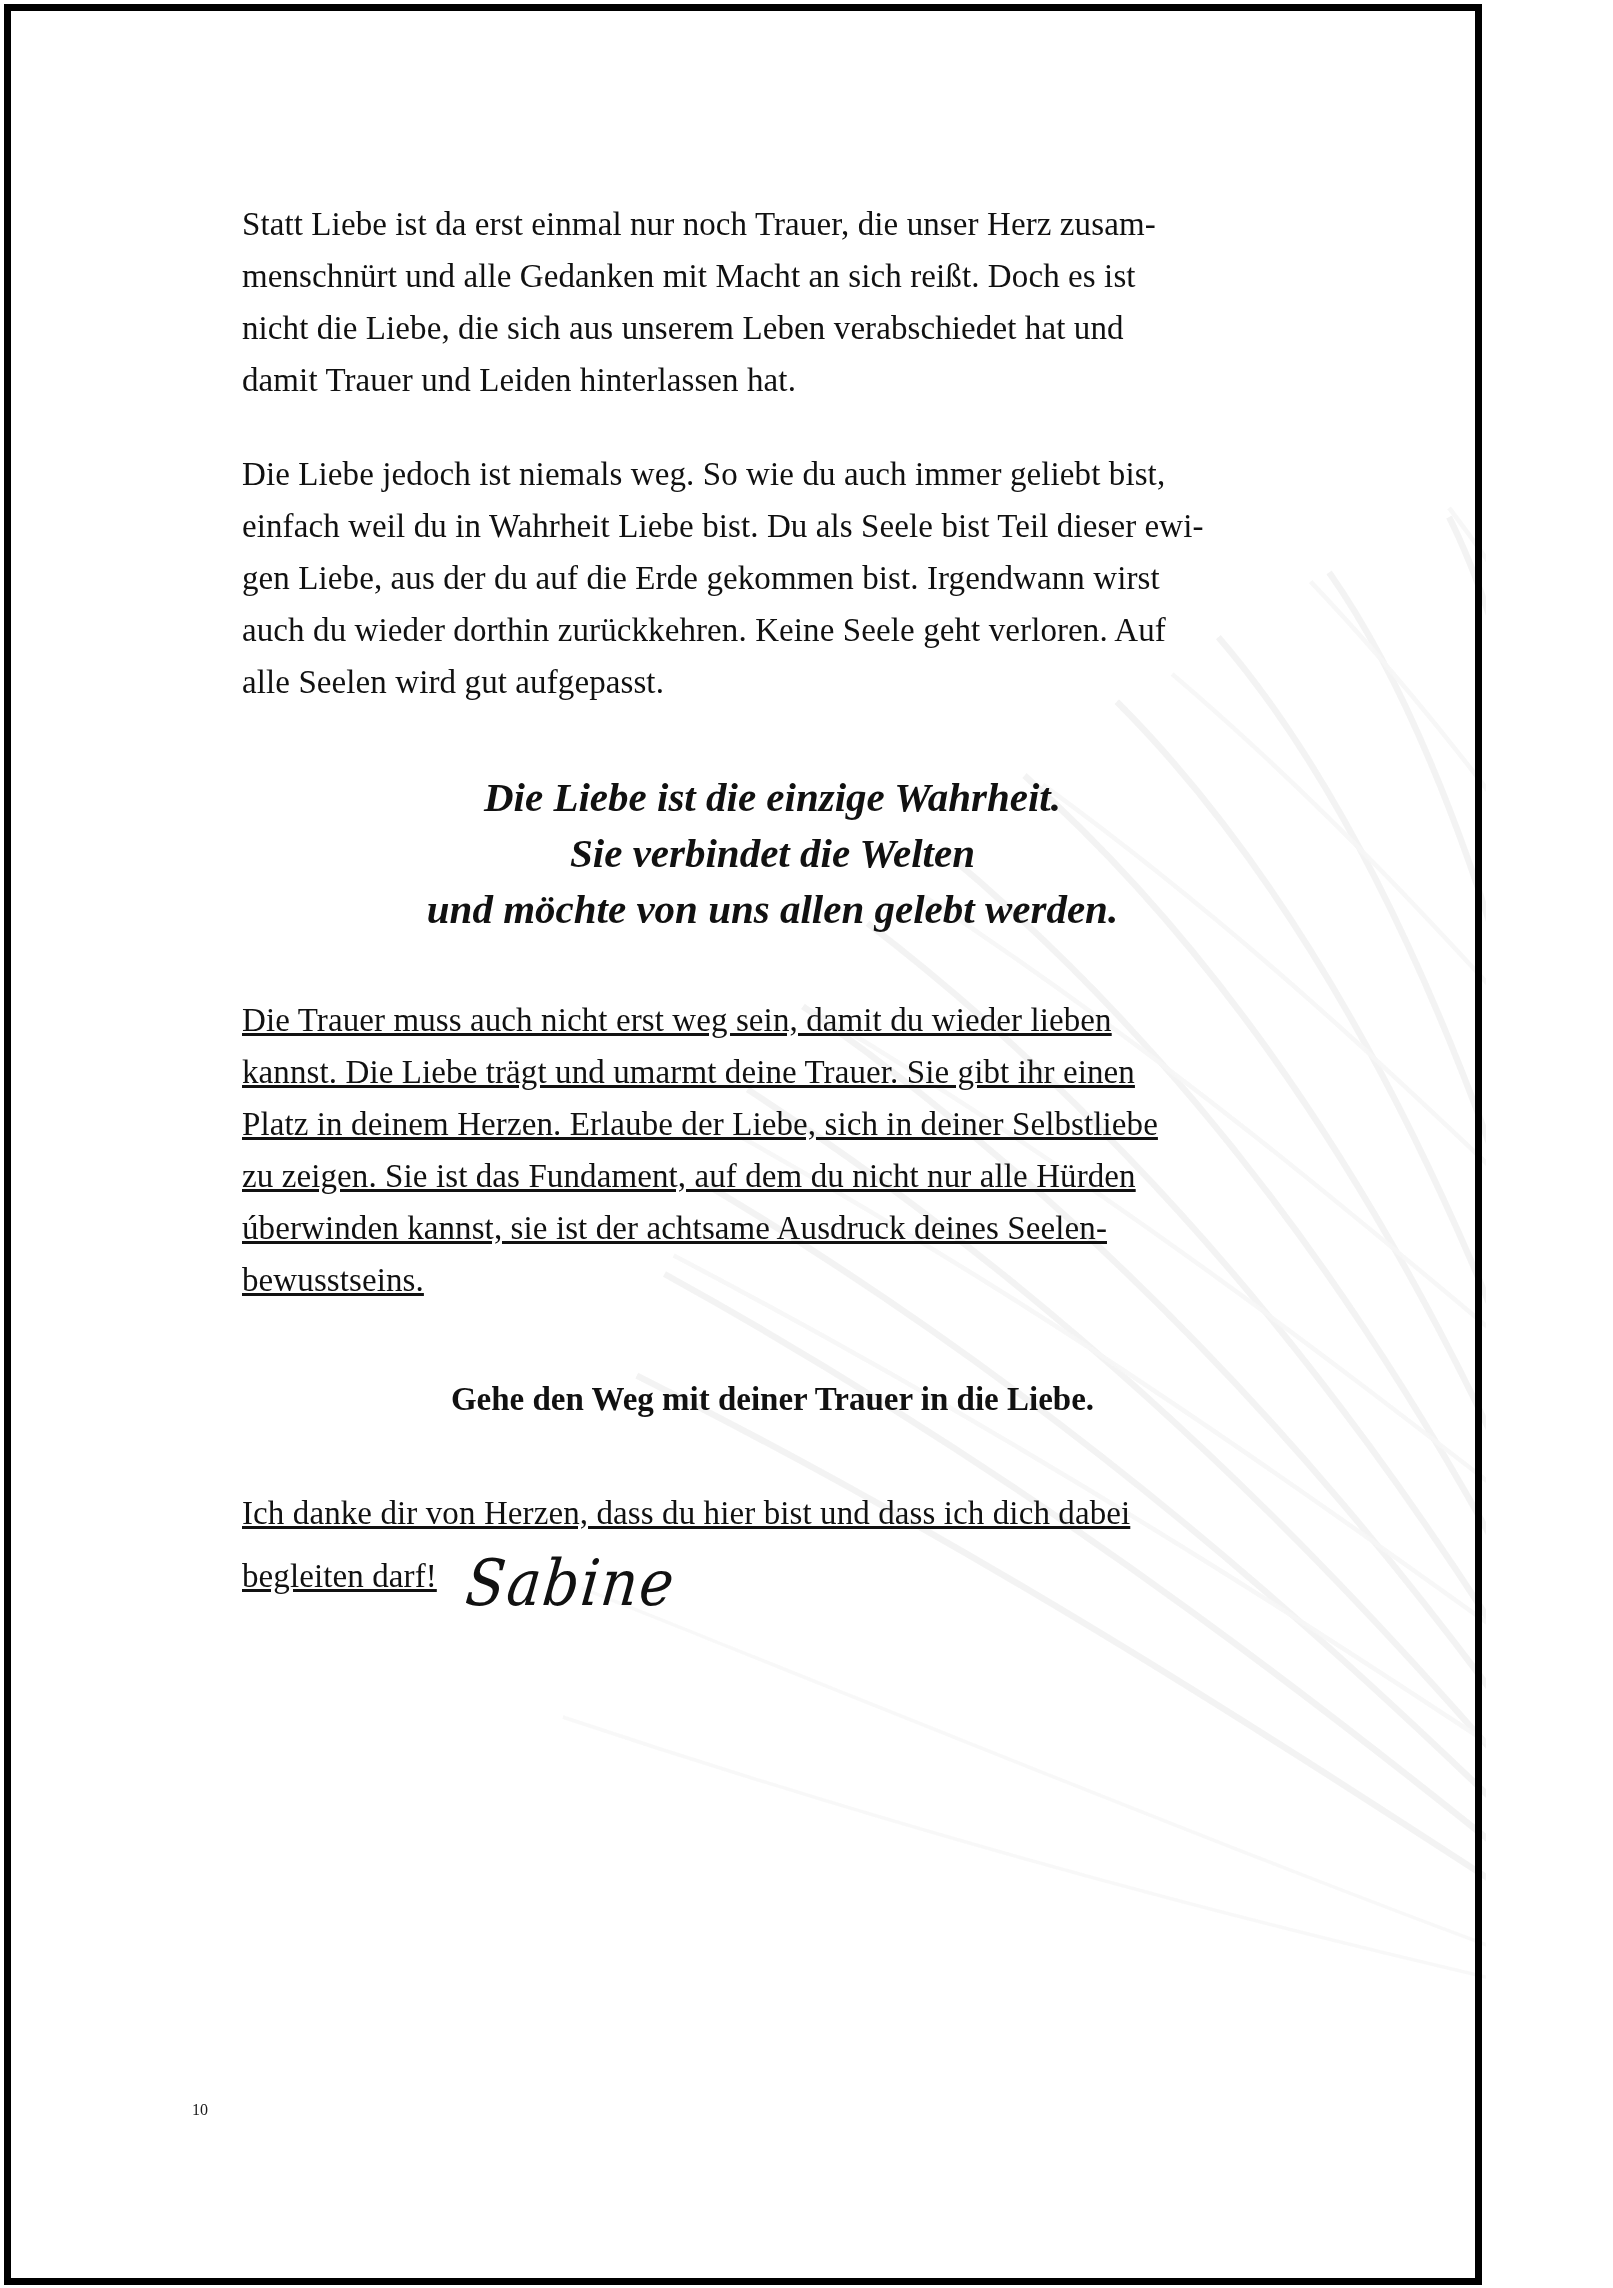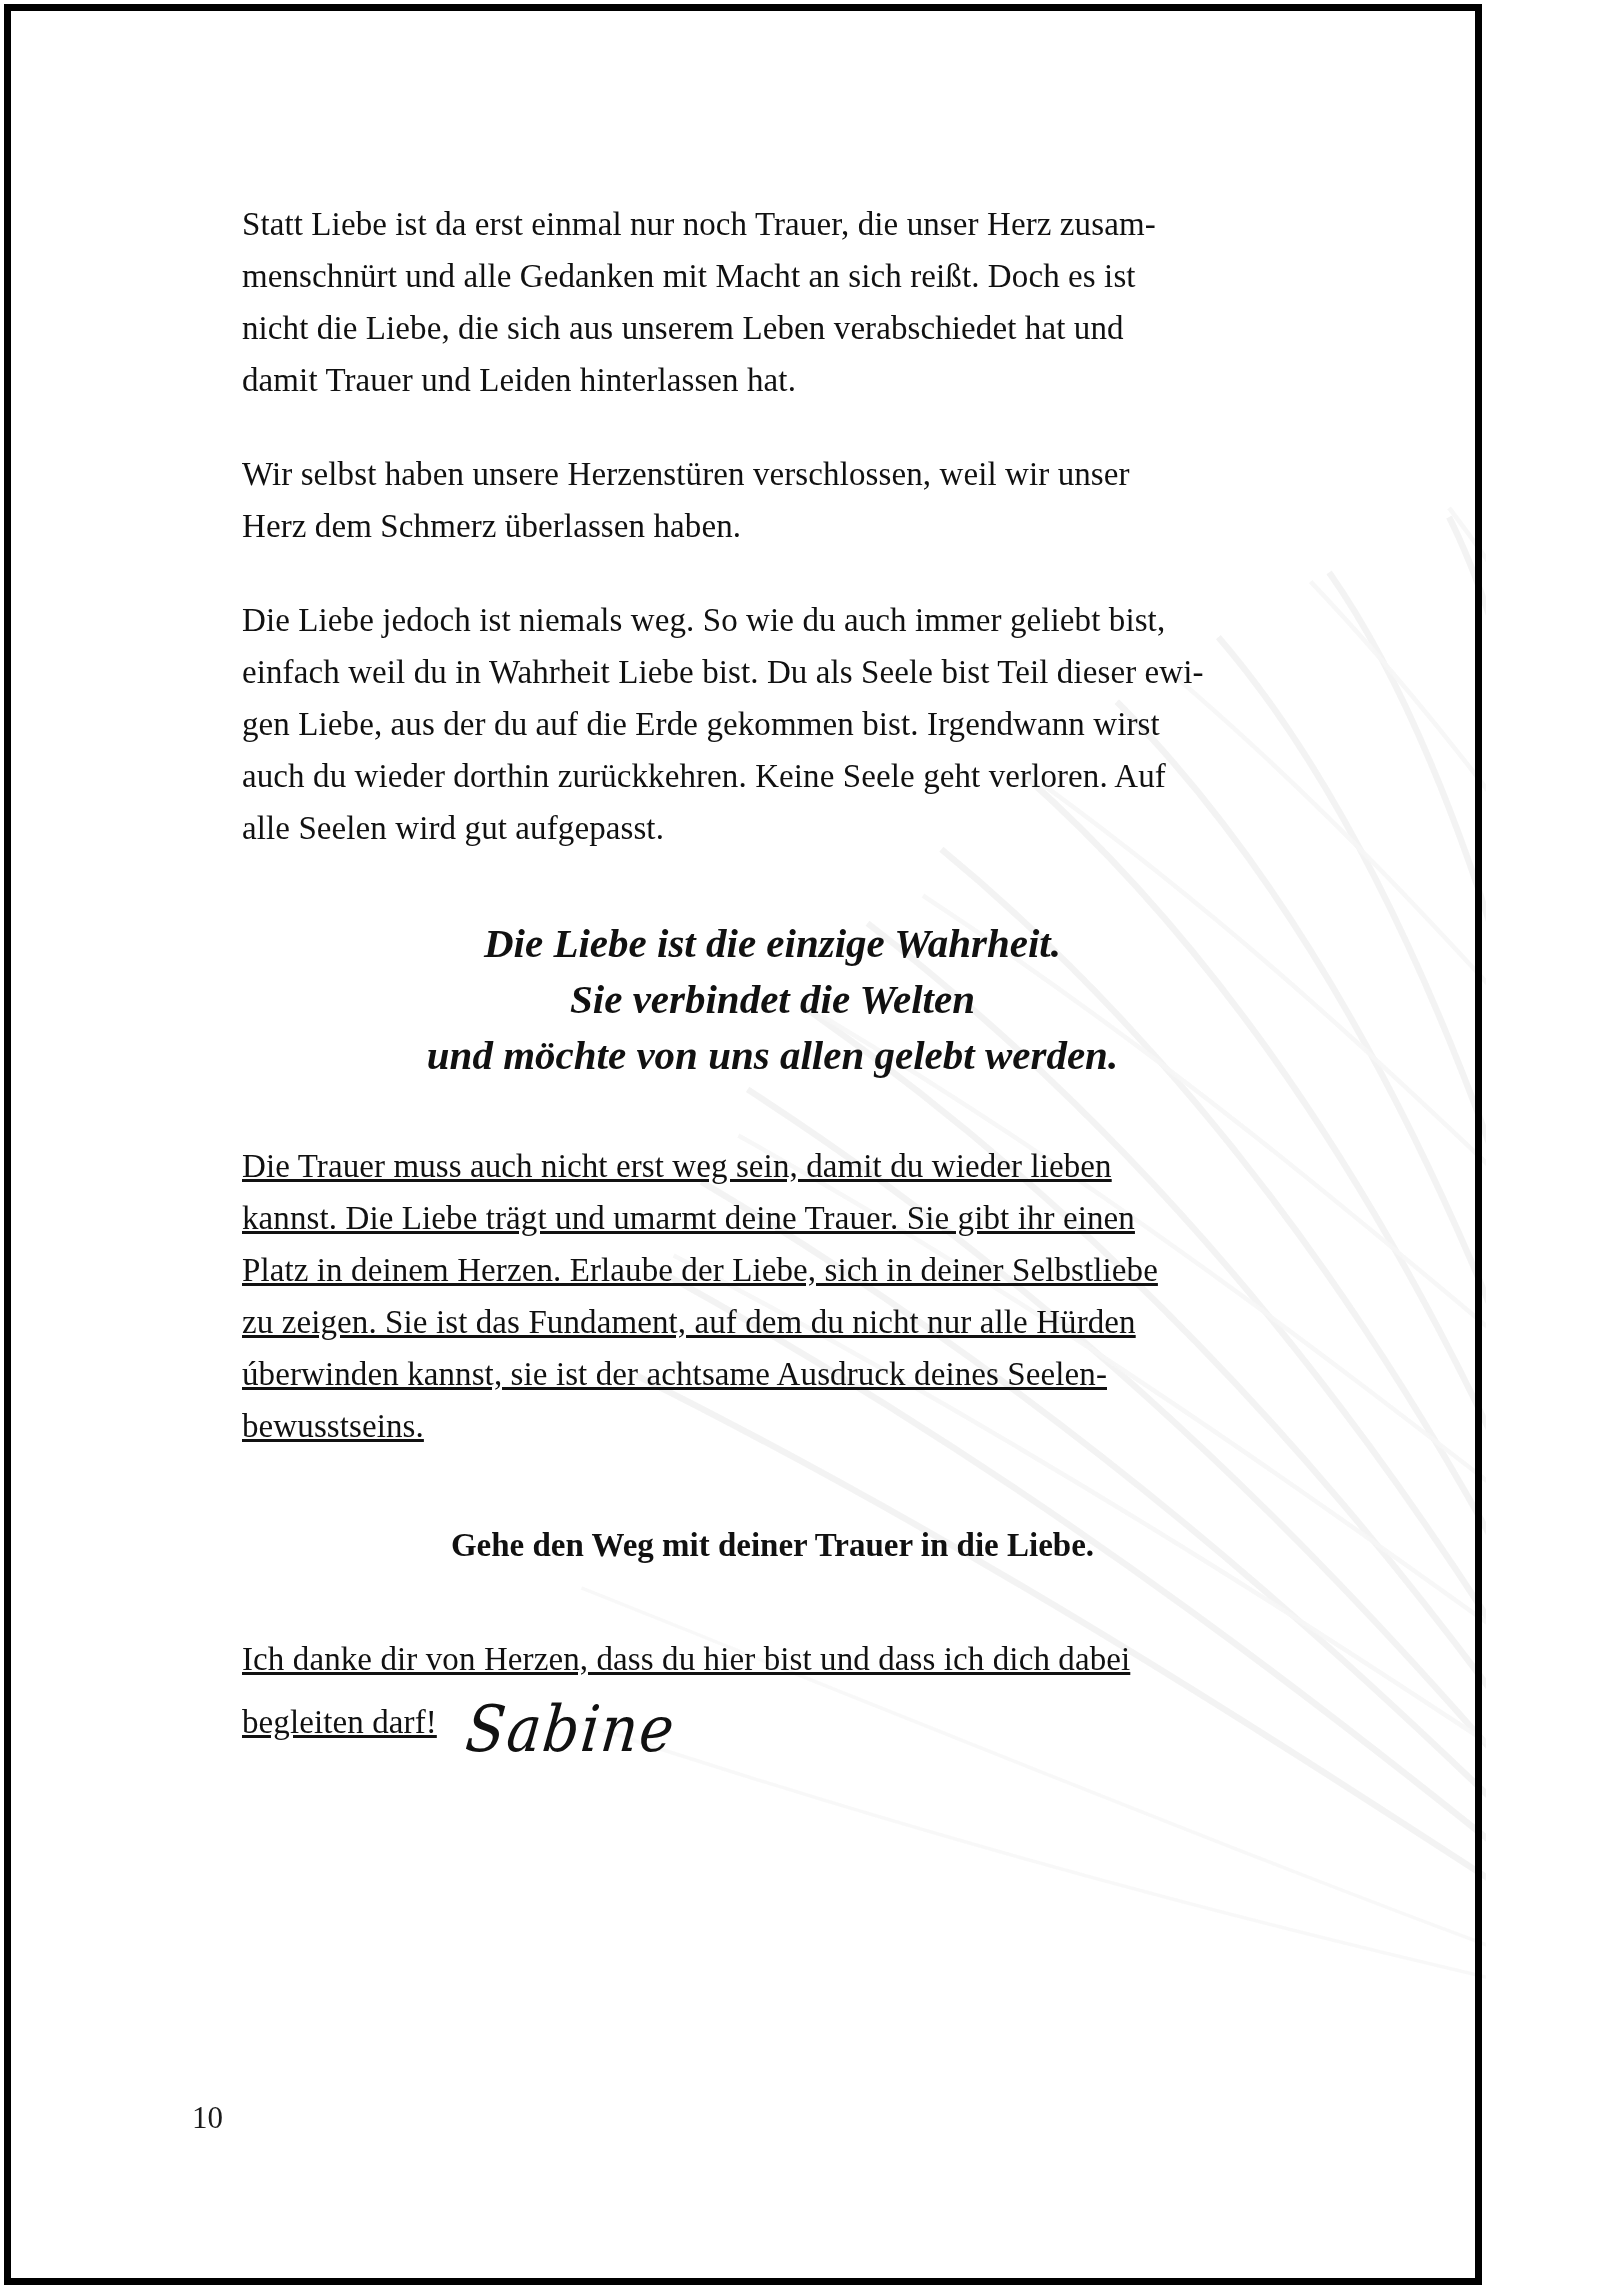--- a/index.html
+++ b/index.html
@@ -112,21 +112,21 @@
     position: relative;
     top: 18.5px;
     transform: skewX(-6deg) scaleY(1.12);
     transform-origin: left bottom;
   }
 
   .page-number {
     position: absolute;
     left: 192px;
     top: 2102px;
-    font-size: 31px;
+    font-size: 16px;
     line-height: 1;
     color: #1a1a1a;
     z-index: 10;
   }
 </style>
 </head>
 <body>
 
 <div class="page">
 
@@ -163,22 +163,20 @@
     </g>
   </svg>
 
   <div class="content">
 
     <p class="para">Statt Liebe ist da erst einmal nur noch Trauer, die unser Herz zusam-
 menschnürt und alle Gedanken mit Macht an sich reißt. Doch es ist
 nicht die Liebe, die sich aus unserem Leben verabschiedet hat und
 damit Trauer und Leiden hinterlassen hat.</p>
 
-    <p class="para">Wir selbst haben unsere Herzenstüren verschlossen, weil wir unser
-Herz dem Schmerz überlassen haben.</p>
 
     <p class="para">Die Liebe jedoch ist niemals weg. So wie du auch immer geliebt bist,
 einfach weil du in Wahrheit Liebe bist. Du als Seele bist Teil dieser ewi-
 gen Liebe, aus der du auf die Erde gekommen bist. Irgendwann wirst
 auch du wieder dorthin zurückkehren. Keine Seele geht verloren. Auf
 alle Seelen wird gut aufgepasst.</p>
 
     <p class="quote">Die Liebe ist die einzige Wahrheit.
 Sie verbindet die Welten
 und möchte von uns allen gelebt werden.</p>

